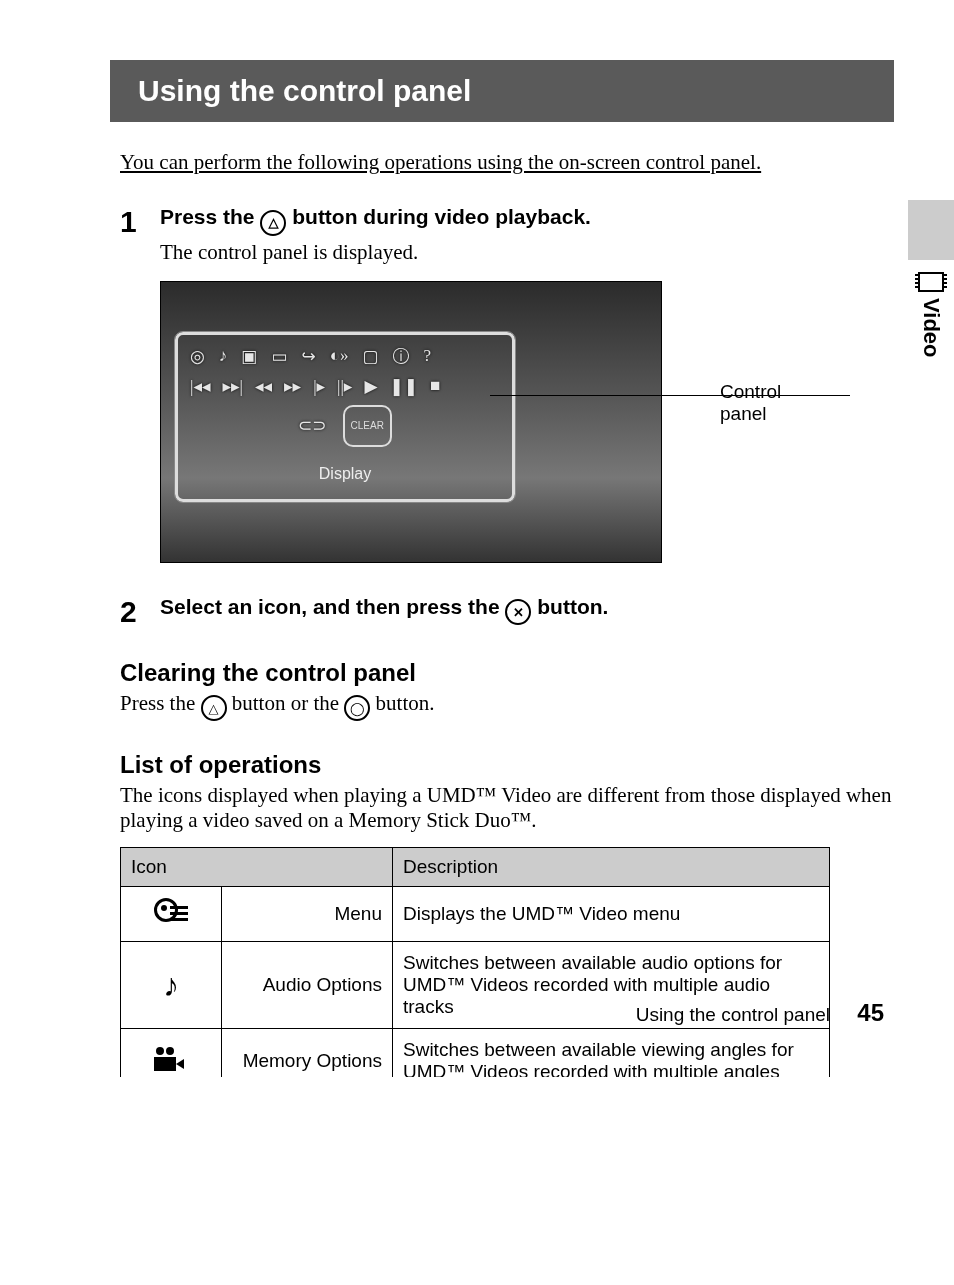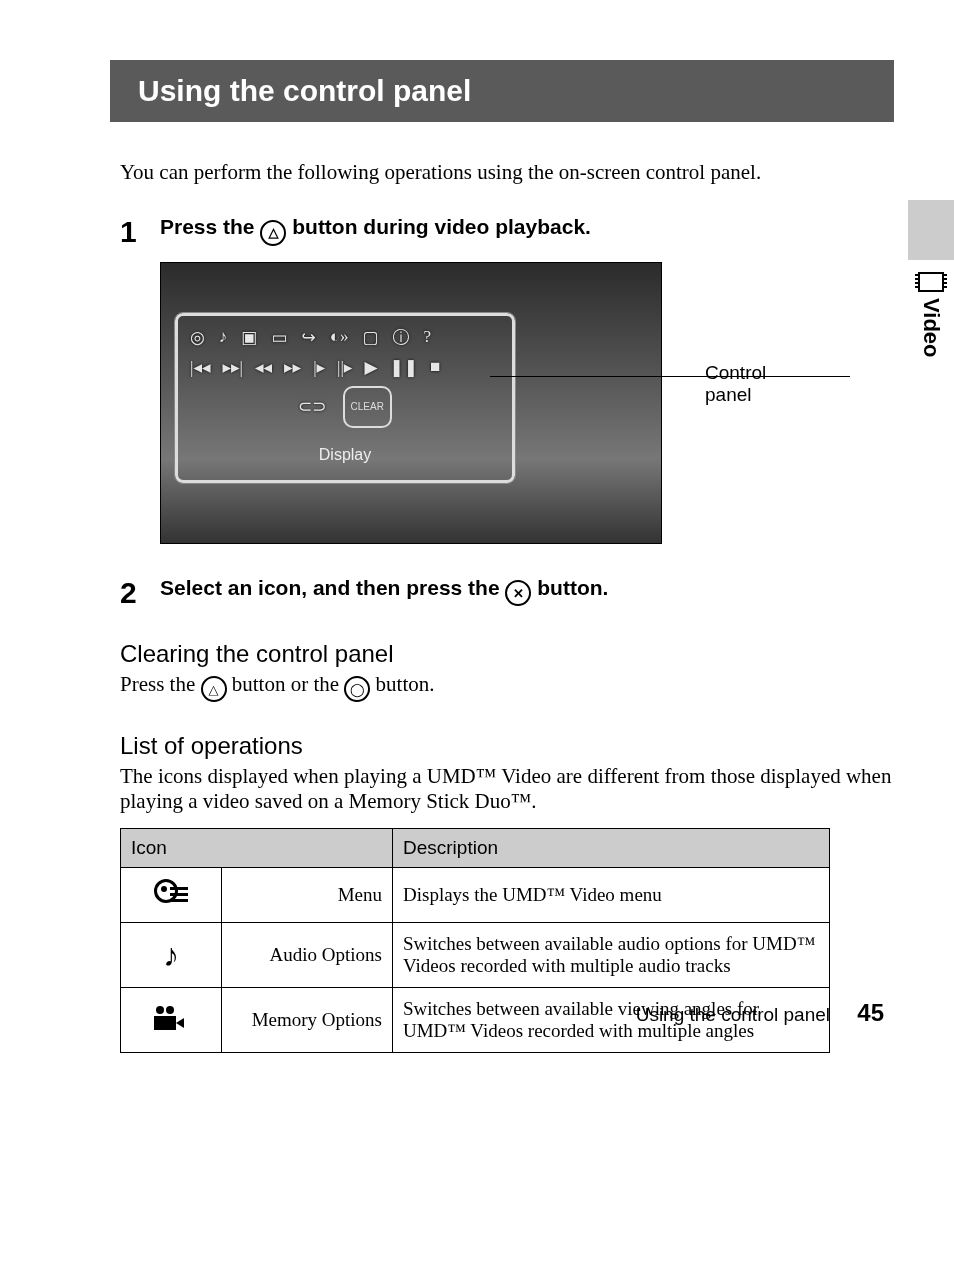--- a/index.html
+++ b/index.html
@@ -1,46 +1,46 @@
 <!DOCTYPE html>
 <html><head>
 <meta charset="utf-8">
 <style>
   html,body{margin:0;padding:0;background:#fff;font-family:"Times New Roman",serif;color:#000;}
   .page{width:954px;height:1077px;position:relative;box-sizing:border-box;padding:60px 60px 40px 120px;}
   .title-bar{background:#5a5a5a;color:#fff;font-family:Arial,Helvetica,sans-serif;font-weight:bold;font-size:30px;padding:14px 28px;margin-left:-10px;}
-  .intro{font-size:21px;margin:38px 0 30px 0;}
+  .intro{font-size:21px;margin:28px 0 30px 0;text-decoration:underline;}
   .step{display:flex;align-items:flex-start;margin-bottom:8px;}
   .step-num{font-family:Arial,Helvetica,sans-serif;font-weight:bold;font-size:30px;width:40px;flex:none;}
   .step-body{flex:1;}
   .step-head{font-family:Arial,Helvetica,sans-serif;font-weight:bold;font-size:21px;}
   .step-sub{font-size:21px;margin-top:4px;}
   .circ-btn{display:inline-flex;align-items:center;justify-content:center;width:22px;height:22px;border:2px solid #000;border-radius:50%;font-family:Arial,Helvetica,sans-serif;font-size:13px;vertical-align:-3px;}
   .screenshot-wrap{position:relative;margin:16px 0 24px 0;width:530px;}
   .shot{width:500px;height:280px;background:linear-gradient(#2b2b2b,#555 40%,#777 70%,#333);position:relative;border:1px solid #000;overflow:hidden;}
   .panel{position:absolute;left:14px;top:50px;width:310px;border:3px solid #ddd;border-radius:8px;outline:1px solid #888;padding:10px 12px 16px;}
   .icon-row{display:flex;gap:14px;align-items:center;}
   .ico{font-size:17px;color:#e6e6e6;text-shadow:0 0 3px #000;}
   .row2{margin-top:8px;gap:12px;}
   .row3{margin-top:8px;justify-content:center;gap:16px;}
   .clear-pill{display:inline-block;border:2px solid #ddd;border-radius:10px;padding:12px 6px;font:10px/14px Arial;color:#ddd;}
   .display-label{text-align:center;color:#eee;font:16px Arial;margin-top:18px;}
   .callout-line{position:absolute;top:114px;left:330px;width:360px;border-top:1px solid #000;}
-  .callout-text{position:absolute;top:100px;left:545px;font:19px Arial;}
+  .callout-text{position:absolute;top:100px;left:560px;font:19px Arial;}
   .side-tab{position:absolute;right:0;top:200px;width:46px;}
   .side-grey{height:60px;background:#ccc;}
   .side-label{writing-mode:vertical-rl;font-family:Arial,Helvetica,sans-serif;font-weight:bold;font-size:22px;margin:12px auto 0;display:flex;align-items:center;gap:6px;}
   .film-ico{display:inline-block;width:22px;height:16px;border:2px solid #000;position:relative;}
   .film-ico:before,.film-ico:after{content:"";position:absolute;width:3px;height:100%;top:0;background:repeating-linear-gradient(#000 0 2px,#fff 2px 4px);}
   .film-ico:before{left:-5px;} .film-ico:after{right:-5px;}
-  h3.sec{font-family:Arial,Helvetica,sans-serif;font-weight:normal;font-size:24px;margin:30px 0 4px;}
+  h3.sec{font-family:Arial,Helvetica,sans-serif;font-weight:bold;font-size:24px;margin:30px 0 4px;}
   .sec-body{font-size:21px;margin:0 0 8px;}
   table.ops{border-collapse:collapse;width:710px;margin-top:14px;font-size:19px;}
   table.ops th{background:#ccc;font-family:Arial,Helvetica,sans-serif;font-weight:normal;text-align:left;padding:8px 10px;border:1px solid #000;font-size:19px;}
-  table.ops td{border:1px solid #000;padding:10px 10px;vertical-align:middle;font-family:Liberation Serif, serif;}
+  table.ops td{border:1px solid #000;padding:10px 10px;vertical-align:middle;font-family:Liberation Sans, sans-serif;}
   .icon-cell{width:80px;text-align:center;font-size:30px;}
   .label-cell{width:150px;text-align:right;padding-right:14px;}
   .footer{position:absolute;bottom:50px;right:70px;font:19px Arial;}
   .footer .pg{font-weight:bold;font-size:24px;margin-left:22px;margin-top:40px;}
   .menu-ic{display:inline-block;position:relative;width:34px;height:26px;}
   .menu-ic .disc{position:absolute;left:0;top:0;width:18px;height:18px;border:3px solid #000;border-radius:50%;}
   .menu-ic .dot{position:absolute;left:7px;top:7px;width:6px;height:6px;background:#000;border-radius:50%;}
   .menu-ic .lines{position:absolute;left:16px;top:8px;width:18px;border-top:3px solid #000;box-shadow:0 6px 0 #000,0 12px 0 #000;}
   .note-ic{font-size:32px;}
   .cam-ic{display:inline-block;position:relative;width:34px;height:24px;}
@@ -57,20 +57,21 @@
   <div class="title-bar">Using the control panel</div>
 
   <p class="intro">You can perform the following operations using the on-screen control panel.</p>
 
   <div class="step">
     <div class="step-num">1</div>
     <div class="step-body">
       <div class="step-head">
         <span>Press the </span><span class="circ-btn">△</span><span> button during video playback.</span>
       </div>
+      <div class="step-sub">The control panel is displayed.</div>
 
       <div class="screenshot-wrap">
         <div class="shot">
           <div class="panel">
             <div class="icon-row">
               <span class="ico">◎</span>
               <span class="ico">♪</span>
               <span class="ico">▣</span>
               <span class="ico">▭</span>
               <span class="ico">↪</span>

